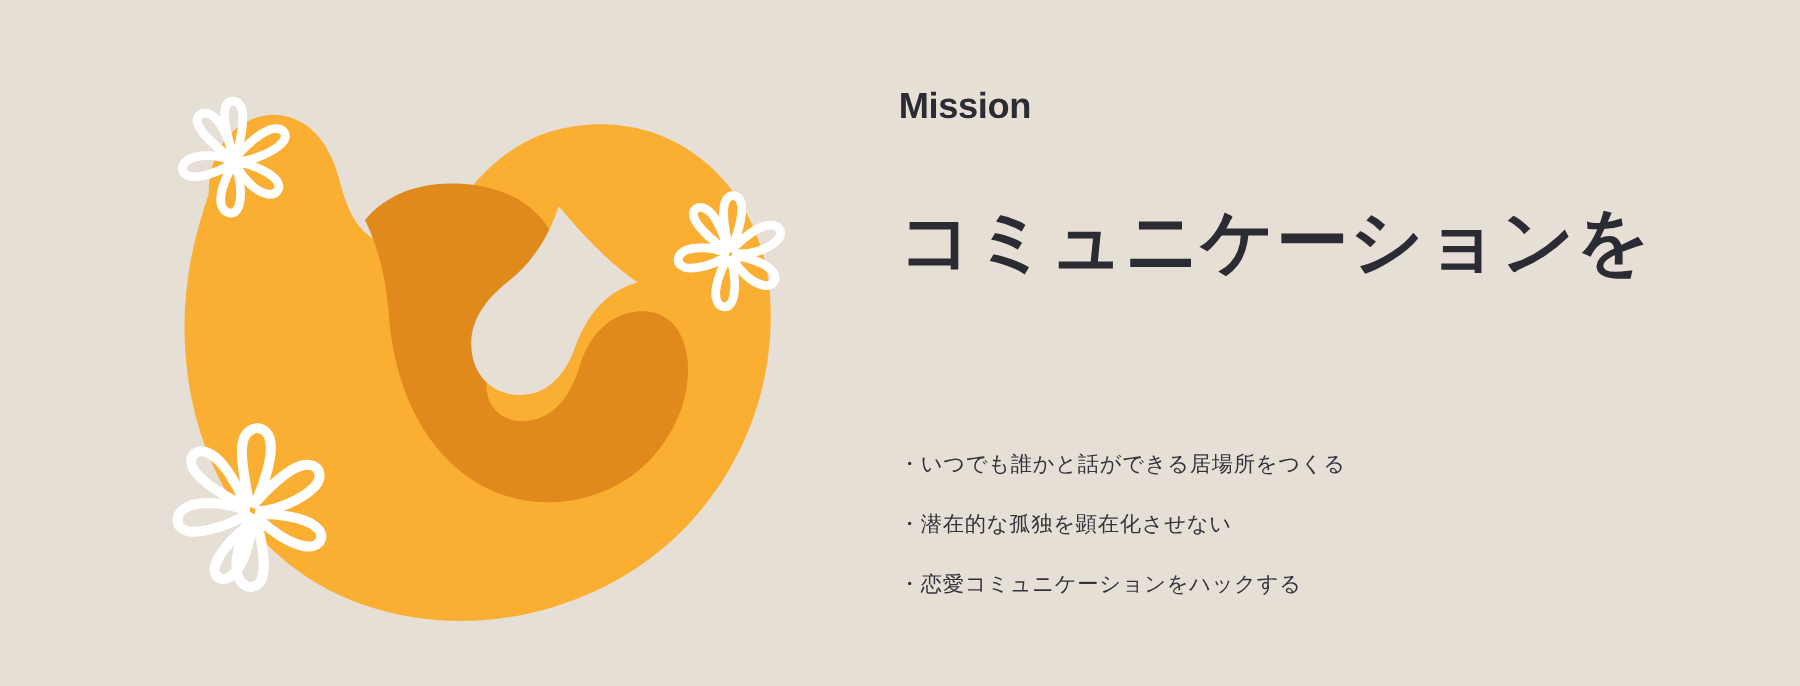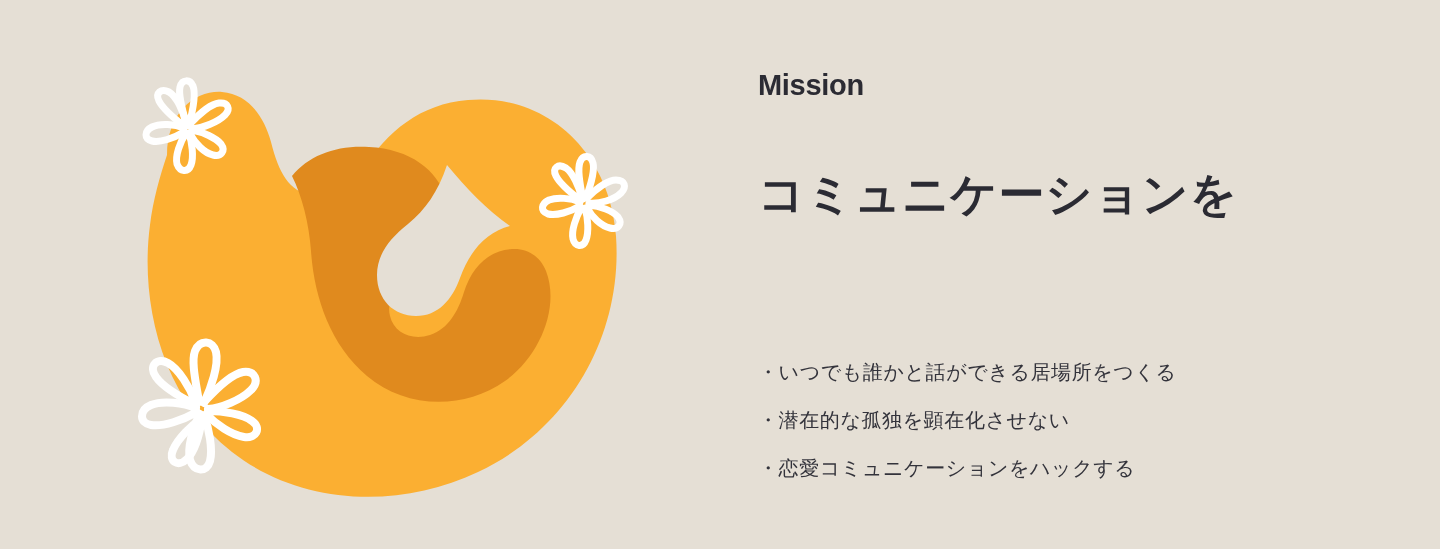--- a/index.html
+++ b/index.html
@@ -35,21 +35,21 @@
   }
   .illustration svg {
     display: block;
     width: 720px;
     height: 549px;
   }
 
   
   .text-col {
     position: absolute;
-    left: 758px;
+    left: 719px;
     top: 0px;
     width: 640px;
     height: 549px;
   }
 
   .eyebrow {
     position: absolute;
     left: 0px;
     top: 68px;
     font-size: 29px;
@@ -57,37 +57,37 @@
     letter-spacing: -0.3px;
     color: #2B2B33;
     line-height: 1.2;
     white-space: nowrap;
   }
 
   .headline {
     position: absolute;
     left: 0px;
     top: 152px;
-    font-size: 46px;
+    font-size: 58px;
     font-weight: 700;
     line-height: 84px;
     letter-spacing: 1px;
     color: #2B2B33;
     white-space: nowrap;
   }
   .headline .hl-line { display: block; }
 
   .bullets {
     position: absolute;
     left: 0px;
     top: 348px;
     list-style: none;
   }
   .bullets li {
-    font-size: 20px;
+    font-size: 17px;
     font-weight: 400;
     line-height: 48px;
     letter-spacing: 0.6px;
     color: #33333B;
     white-space: nowrap;
   }
 </style>
 </head>
 <body>
 

